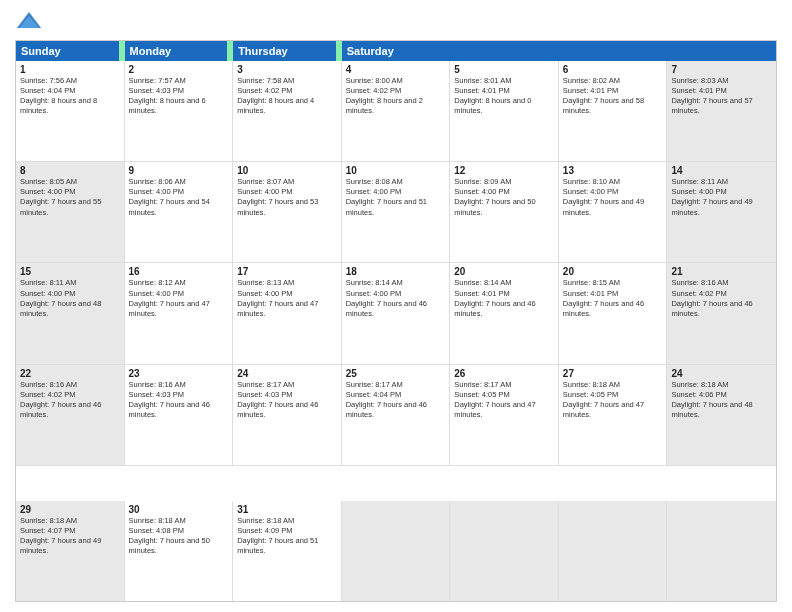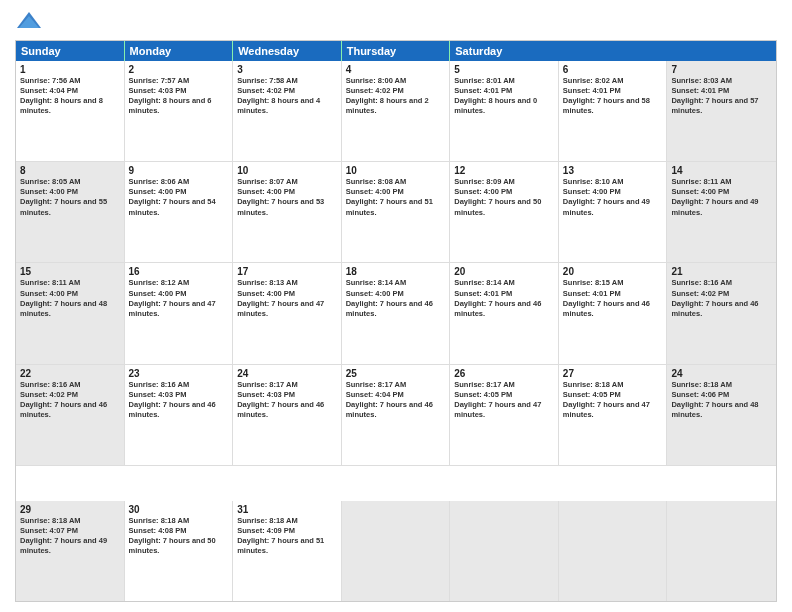--- a/index.html
+++ b/index.html
@@ -59,21 +59,21 @@
     .cal-header {
       display: grid;
       grid-template-columns: repeat(7, 1fr);
       background: #1a6bbf;
     }
     .cal-header-cell {
       color: #fff;
       font-size: 11px;
       font-weight: bold;
       padding: 4px 5px;
-      border-right: 1px solid #86efac;
+      border-right: 6px solid #86efac;
       text-align: left;
     }
     .cal-header-cell:last-child { border-right: none; }
     .cal-body {
       flex: 1;
       display: flex;
       flex-direction: column;
     }
     .cal-row {
       display: grid;
@@ -97,21 +97,20 @@
       font-size: 10px;
       font-weight: bold;
       color: #222;
       display: block;
       margin-bottom: 1px;
     }
     .cell-text {
       font-size: 7.5px;
       line-height: 1.35;
       color: #333;
-      font-weight: bold;
     }
   </style>
 </head>
 <body>
 
 <div class="page">
   <div class="header">
     <div class="logo">
       <svg class="logo-icon" viewBox="0 0 28 22" xmlns="http://www.w3.org/2000/svg">
         <rect x="0" y="0" width="28" height="22" fill="white"></rect>
@@ -126,21 +125,20 @@
     <div class="title-area">
       <div class="month-title"></div>
       <div class="subtitle"></div>
     </div>
   </div>
 
   <div class="calendar">
     <div class="cal-header" id="cal-header">
         <div class="cal-header-cell">Sunday</div>
         <div class="cal-header-cell">Monday</div>
-        <div class="cal-header-cell">Wednesday</div>
         <div class="cal-header-cell">Thursday</div>
         <div class="cal-header-cell">Saturday</div>
       </div>
     <div class="cal-body" id="cal-body">
         <div class="cal-row">
           <div class="cal-cell">
             <span class="day-num">1</span>
             <div class="cell-text">Sunrise: 7:56 AM<br>Sunset: 4:04 PM<br>Daylight: 8 hours and 8 minutes.</div>
           </div>
           <div class="cal-cell">

